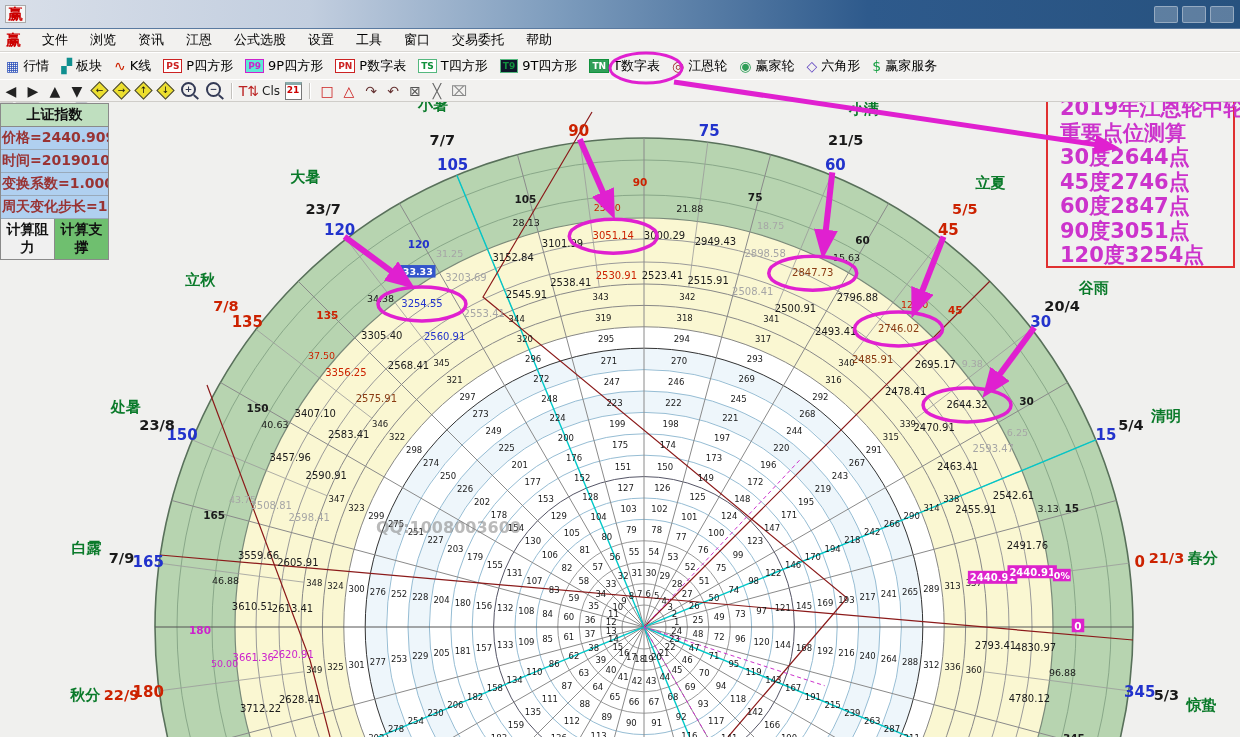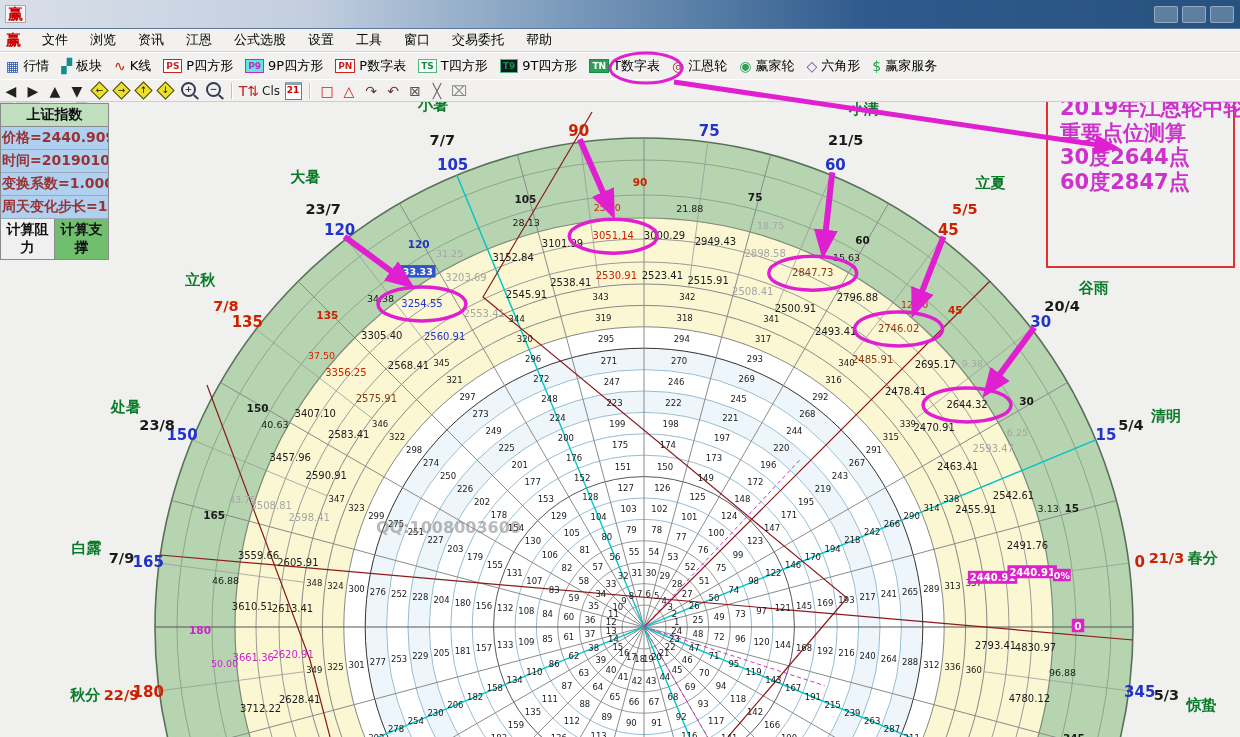--- a/index.html
+++ b/index.html
@@ -796,21 +796,24 @@
     <div class="btns">
       <div class="btn-res">计算阻力</div>
       <div class="btn-sup">计算支撑</div>
     </div>
   </div>
 
   <div class="annbox">
     <div>2019年江恩轮中轮</div>
     <div>重要点位测算</div>
     <div>30度2644点</div>
+    <div>45度2746点</div>
     <div>60度2847点</div>
+    <div>90度3051点</div>
+    <div>120度3254点</div>
   </div>
 
   <svg id="overlay-svg" width="1240" height="737">
       <defs>
         <marker id="ah" markerWidth="5" markerHeight="5" refX="3.5" refY="2" orient="auto">
           <polygon points="0,0 5,2 0,4" fill="#e020d0"></polygon>
         </marker>
       </defs>
       <ellipse cx="646" cy="68" rx="36" ry="15" fill="none" stroke="#e020d0" stroke-width="3"></ellipse>
       <line x1="674" y1="82" x2="1112" y2="147" stroke="#e020d0" stroke-width="5" marker-end="url(#ah)"></line>

